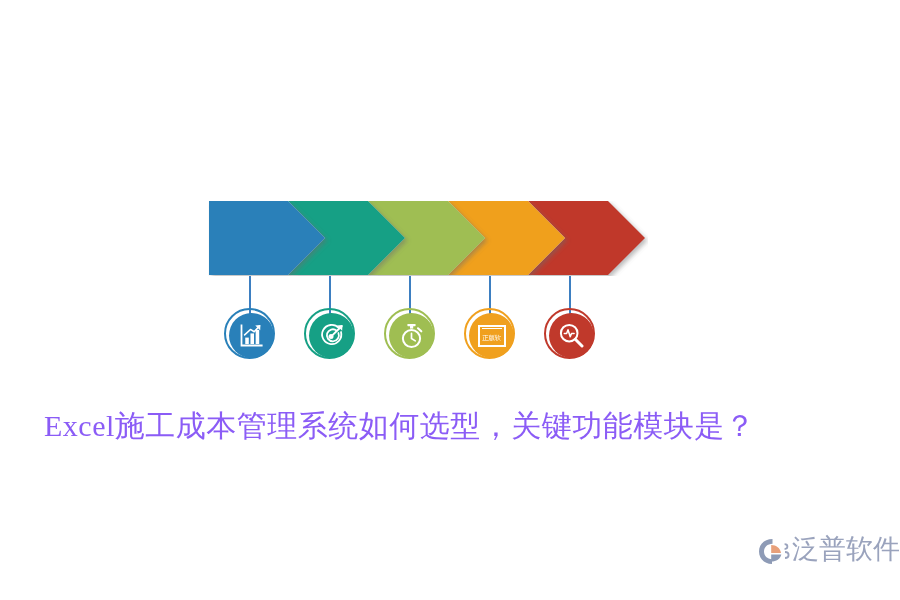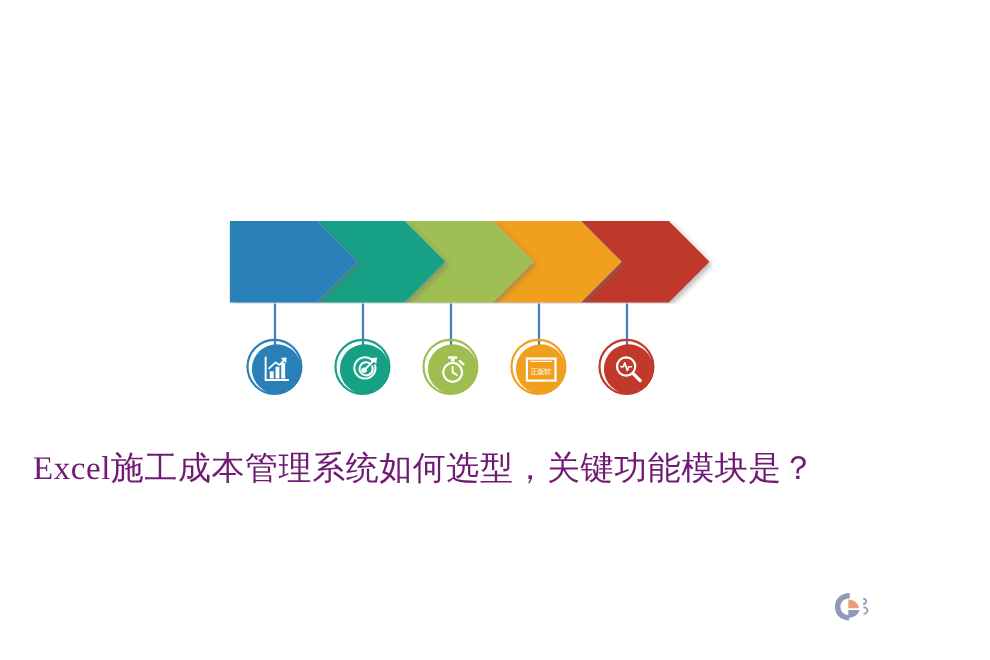--- a/index.html
+++ b/index.html
@@ -67,27 +67,27 @@
     box-sizing: border-box;
     display: flex;
     align-items: center;
     justify-content: center;
   }
   .disc svg { display: block; }
 
   
   #page-title {
     position: absolute;
-    left: 30px;
+    left: 44px;
     top: 404px;
     width: 812px;
     font-family: "Liberation Serif", "DejaVu Serif", serif;
     font-size: 30px;
     line-height: 44px;
-    color: #701a75;
+    color: #8b5cf6;
     white-space: nowrap;
     letter-spacing: 0.5px;
   }
 
   
   #brand-logo {
     position: absolute;
     left: 758px;
     top: 533px;
     width: 132px;
@@ -243,15 +243,16 @@
     <span id="brand-mark">
       <svg width="34" height="30" viewBox="0 0 34 30" xmlns="http://www.w3.org/2000/svg">
         <path d="M14.5 2.0 C6.0 2.2 1.0 7.6 1.0 14.6 C1.0 21.8 6.4 27.0 14.0 27.0 L14.0 22.2
                  C9.2 22.2 6.0 19.0 6.0 14.6 C6.0 10.2 9.4 6.9 14.5 6.8 Z" fill="#8e9bb6"></path>
         <path d="M13.2 8.0 C18.4 8.0 22.2 11.2 23.0 16.0 L13.2 16.0 Z" fill="#e8a07a"></path>
         <path d="M13.2 17.6 L23.4 17.6 C22.2 22.0 18.4 24.6 13.2 24.6 Z" fill="#8e9bb6"></path>
         <path d="M26.6 7.2 C28.2 7.2 29.4 8.3 29.4 9.6 C29.4 10.9 28.2 12.0 26.6 12.0" fill="none" stroke="#9aa3bd" stroke-width="1.8"></path>
         <path d="M27.0 15.0 C29.0 15.0 30.6 16.3 30.6 18.0 C30.6 19.7 29.0 21.0 27.0 21.0" fill="none" stroke="#9aa3bd" stroke-width="1.8"></path>
       </svg>
     </span>
+    <div id="brand-name">泛普软件</div>
   </div>
 
 </div>
 
 </body></html>

